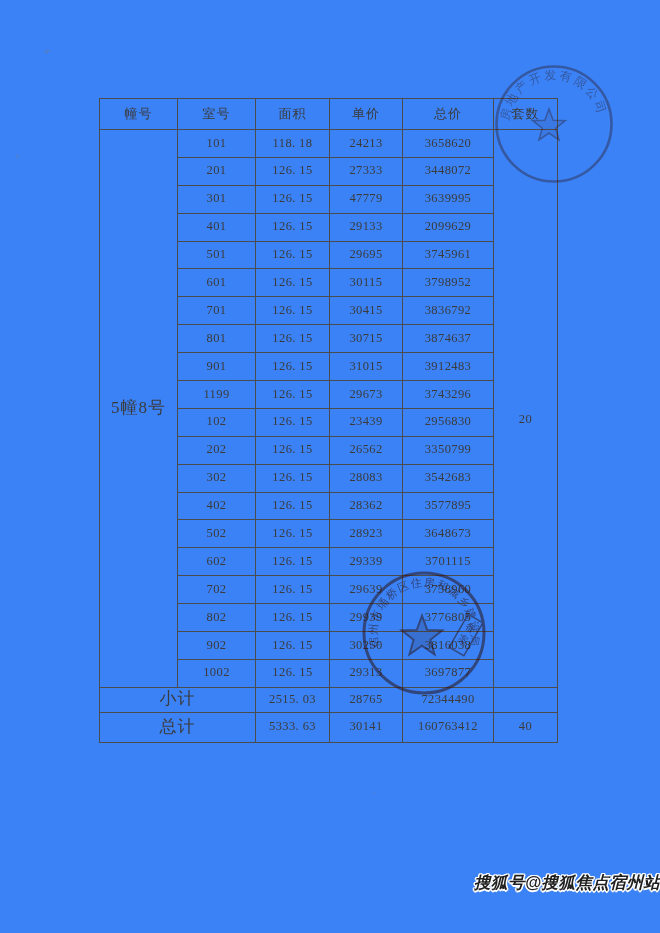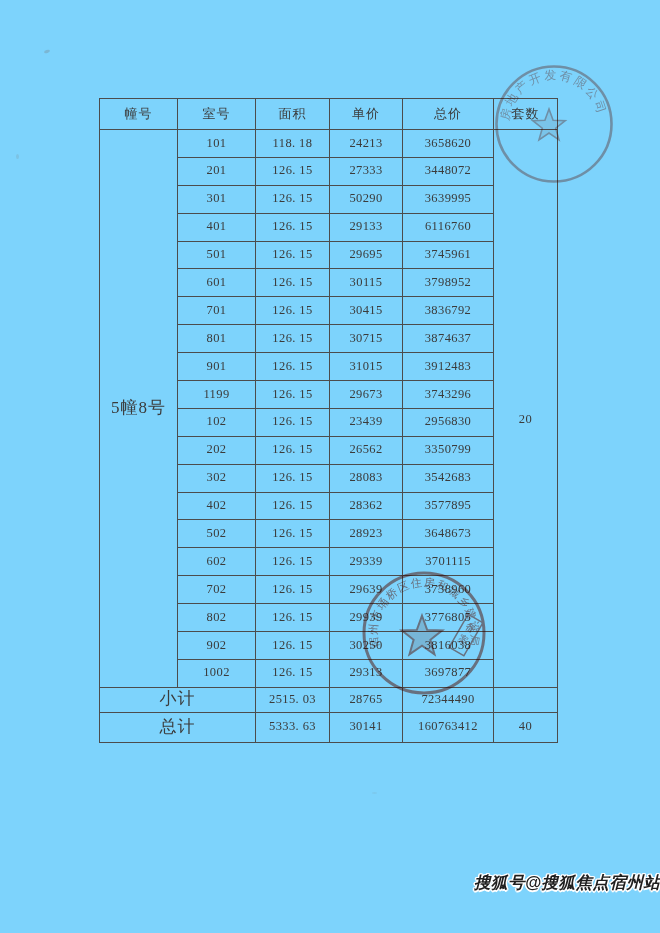--- a/index.html
+++ b/index.html
@@ -1,18 +1,18 @@
 <!DOCTYPE html>
 <html><head>
 <meta charset="utf-8">
 <style>
   html,body { margin:0; padding:0; }
   .sheet {
     position:relative; width:660px; height:933px;
-    background:#7dd3fc; overflow:hidden;
+    background:#3b82f6; overflow:hidden;
     font-family:"Liberation Serif","DejaVu Serif",serif;
   }
   
   .speck { position:absolute; background:rgba(120,120,120,.30); border-radius:50%; }
   .speck.s1 { left:44px; top:50px; width:6px; height:3px; transform:rotate(-20deg); }
   .speck.s2 { left:16px; top:154px; width:3px; height:5px; opacity:.6; }
   .speck.s3 { left:372px; top:792px; width:5px; height:2px; opacity:.35; }
 
   
   table.price {
@@ -92,28 +92,28 @@
       </tr>
       <tr class="data">
         <td>201</td>
         <td>126. 15</td>
         <td>27333</td>
         <td>3448072</td>
       </tr>
       <tr class="data">
         <td>301</td>
         <td>126. 15</td>
-        <td>50290</td>
+        <td>47779</td>
         <td>3639995</td>
       </tr>
       <tr class="data">
         <td>401</td>
         <td>126. 15</td>
         <td>29133</td>
-        <td>6116760</td>
+        <td>2099629</td>
       </tr>
       <tr class="data">
         <td>501</td>
         <td>126. 15</td>
         <td>29695</td>
         <td>3745961</td>
       </tr>
       <tr class="data">
         <td>601</td>
         <td>126. 15</td>

